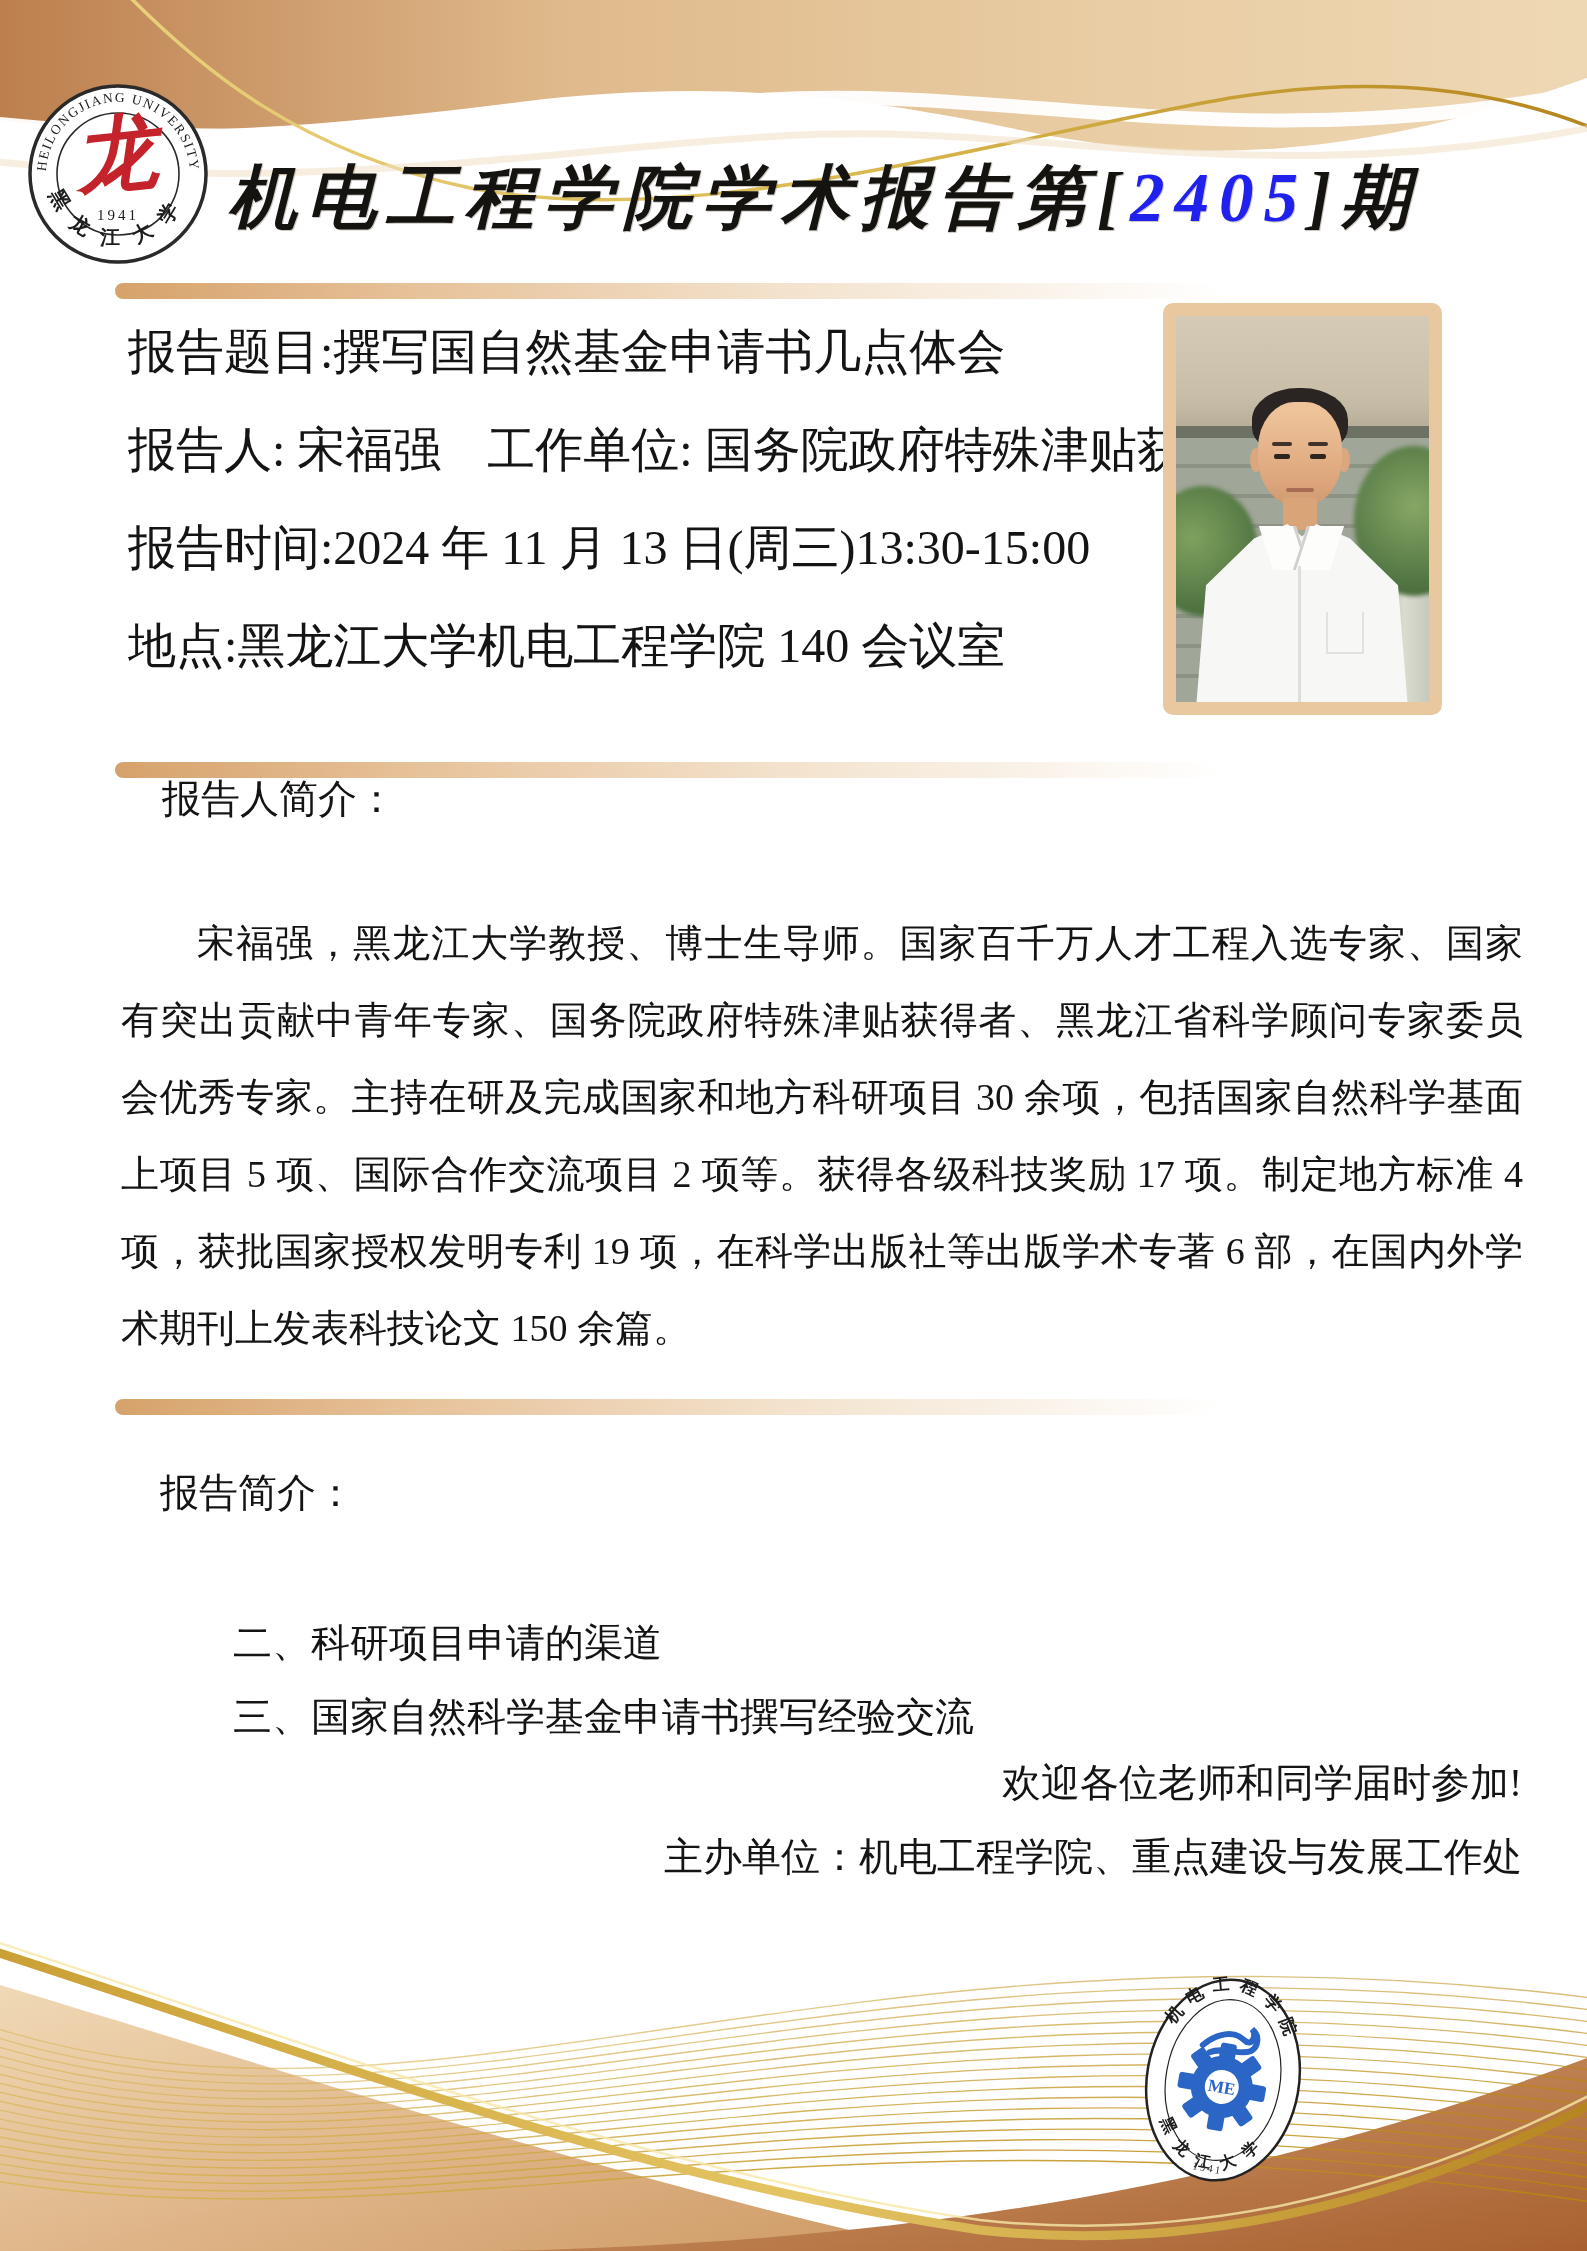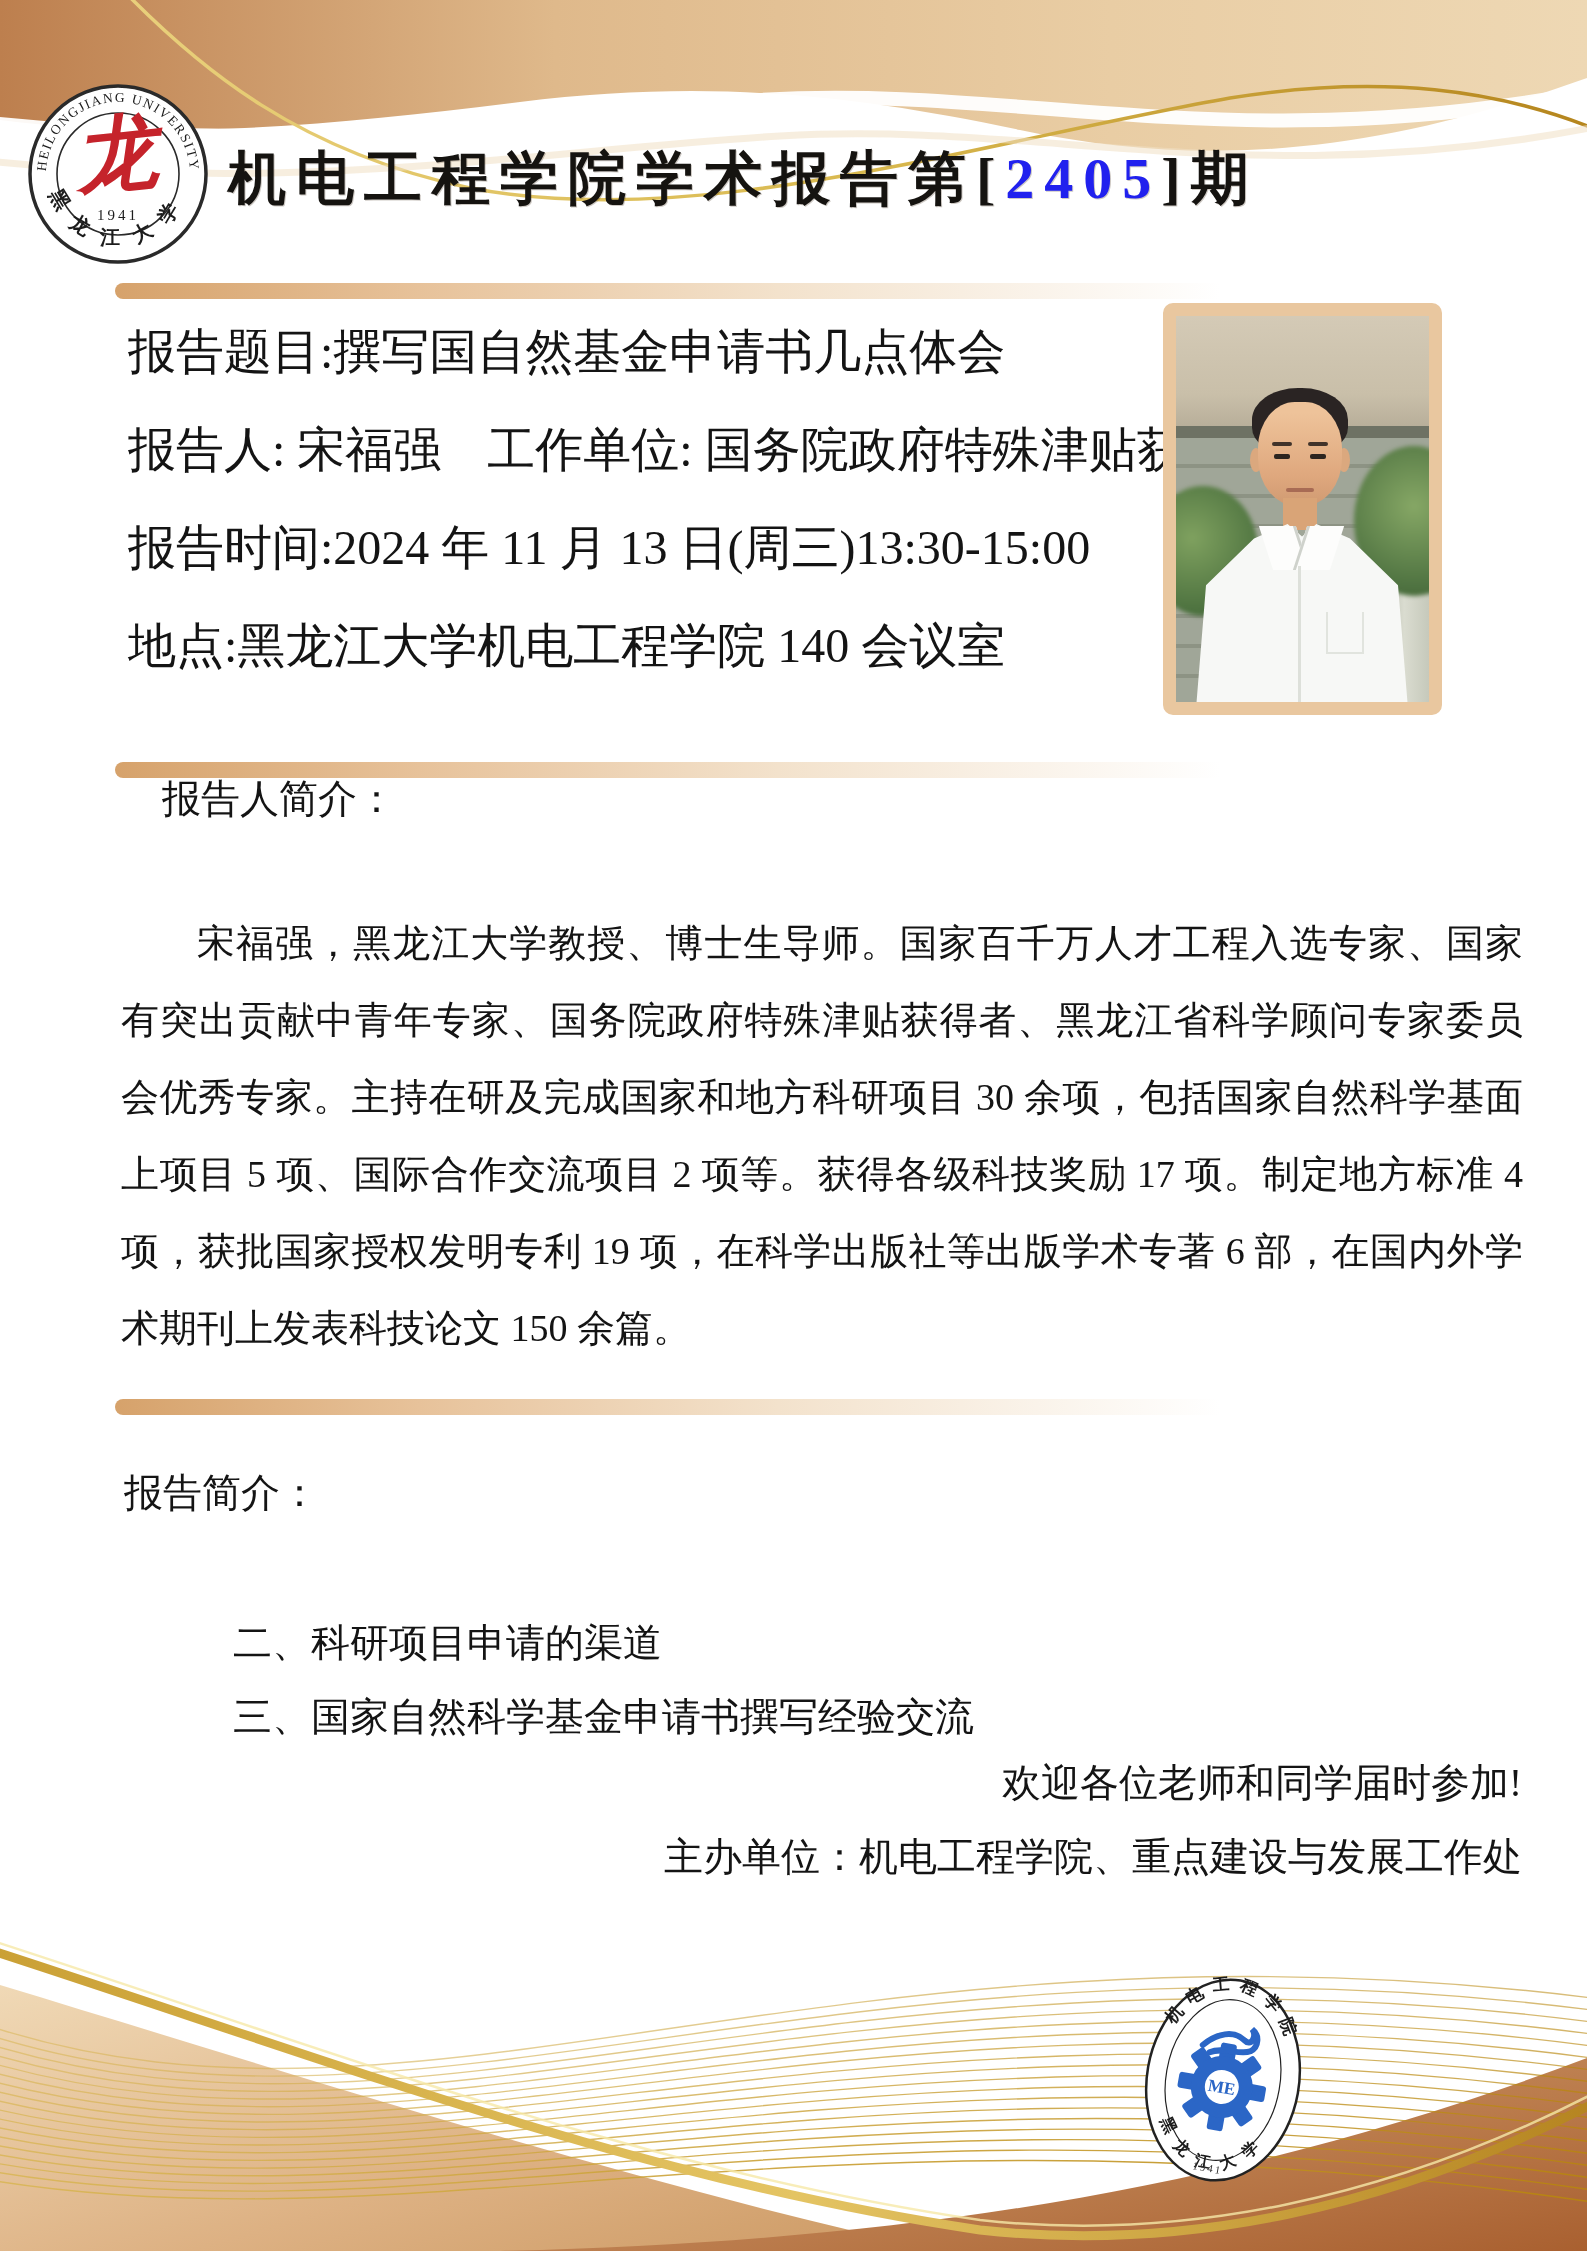--- a/index.html
+++ b/index.html
@@ -13,40 +13,40 @@
   .banner-top{position:absolute;top:0;left:0;width:1587px;height:250px;}
   .banner-bottom{position:absolute;top:1880px;left:0;width:1587px;height:371px;}
   
   .gbar{
     position:absolute; left:115px; width:1382px; height:16px; border-radius:9px;
     background:linear-gradient(90deg,var(--bar_tan) 0%,#e7c29a 22%,#f3e2cc 48%,#ffffff 80%);
   }
   #bar1{top:283px;} #bar2{top:762px;} #bar3{top:1399px;}
   
   .title{
-    position:absolute; left:228px; top:140px; width:1300px; height:100px;
-    font-size:58px; font-weight:700; letter-spacing:10px; white-space:nowrap;
-    color:#151310; text-shadow:1px 1px 0 rgba(60,40,20,.25);
+    position:absolute; left:228px; top:152px; width:1300px; height:100px;
+    font-size:69px; font-weight:700; letter-spacing:10px; white-space:nowrap;
+    color:#151310; text-shadow:1px 1px 0 rgba(60,40,20,.25);font-style:italic;
   }
   .title .num{color:var(--issue_blue); font-weight:700;}
   .title .bracket{color:#151310;}
   
   .info-line{position:absolute; left:128px; font-size:48px; white-space:nowrap; color:#141414;}
   #info1{top:320px;} #info2{top:418px; display:flex; gap:46px;text-align:right;}
   #info3{top:516px;} #info4{top:614px;}
   
   .sec-heading{position:absolute; left:124px; font-size:39px; color:#141414; white-space:nowrap;}
   #bio-heading{top:772px;margin-left:38px;}
   #bio-text{
     position:absolute; left:121px; top:905px; width:1402px;
     font-size:38px; line-height:77px; text-align:justify; text-justify:inter-ideograph;
     text-indent:2em; color:#141414;
   }
   
-  #agenda-heading{top:1466px;}
+  #agenda-heading{top:1466px;margin-left:36px;}
   .agenda-item{position:absolute; left:233px; font-size:39px; color:#141414; white-space:nowrap;}
   #ag0{top:1542px;} #ag1{top:1616px;} #ag2{top:1690px;}
   .right-line{position:absolute; right:65px; font-size:39px; color:#141414; white-space:nowrap; text-align:right;}
   #welcome{top:1756px;} #organizer{top:1830px;}
   
   .photo{
     position:absolute; left:1163px; top:303px; width:253px; height:386px;
     border:13px solid var(--photo_border); border-radius:10px; background:#9ba193; overflow:hidden;
   }
   .photo .wall-stone{position:absolute;left:0;top:0;width:100%;height:112px;

